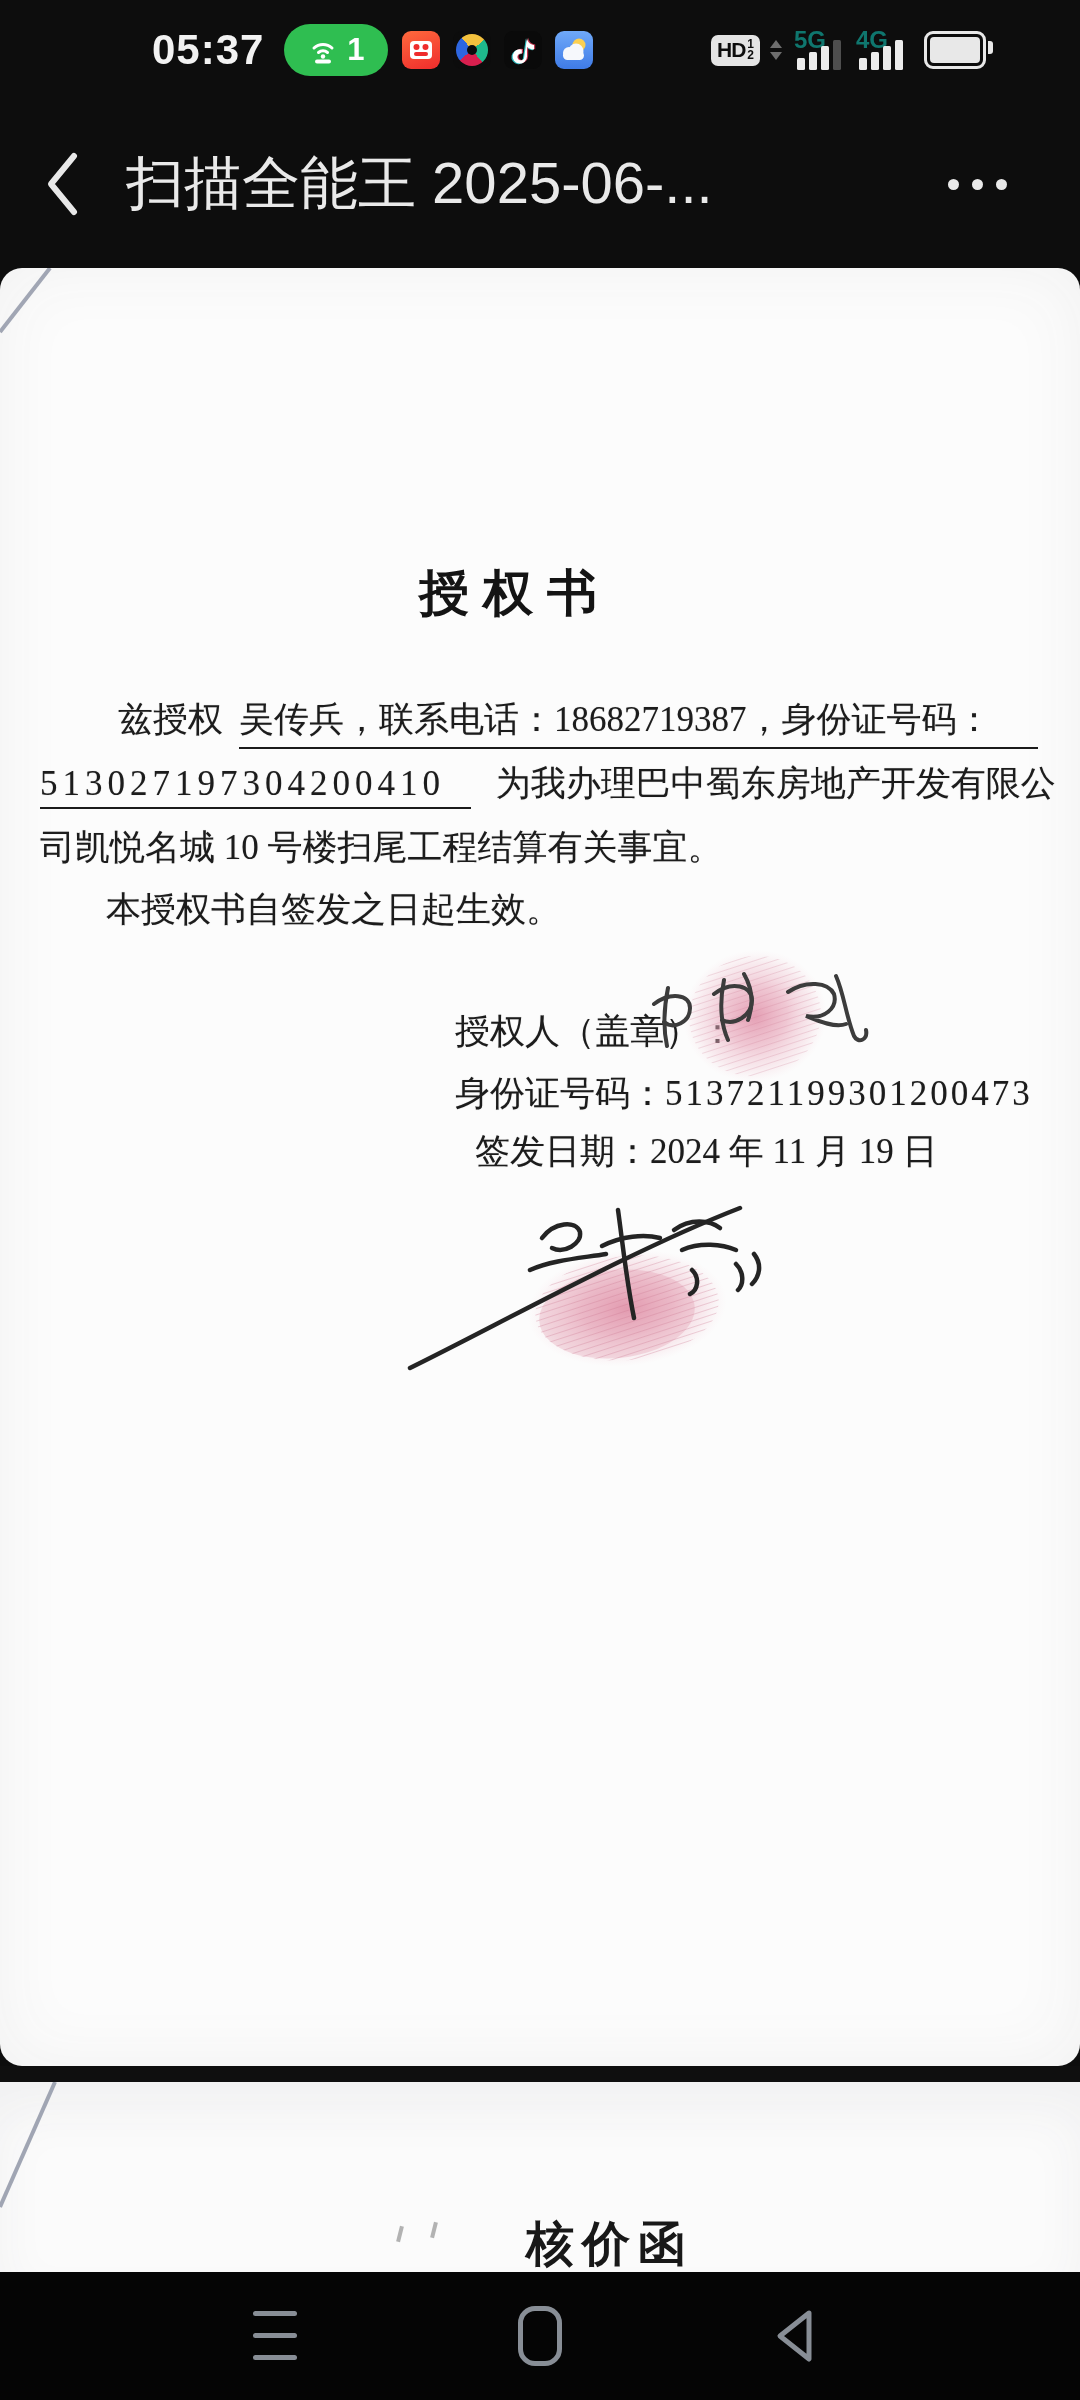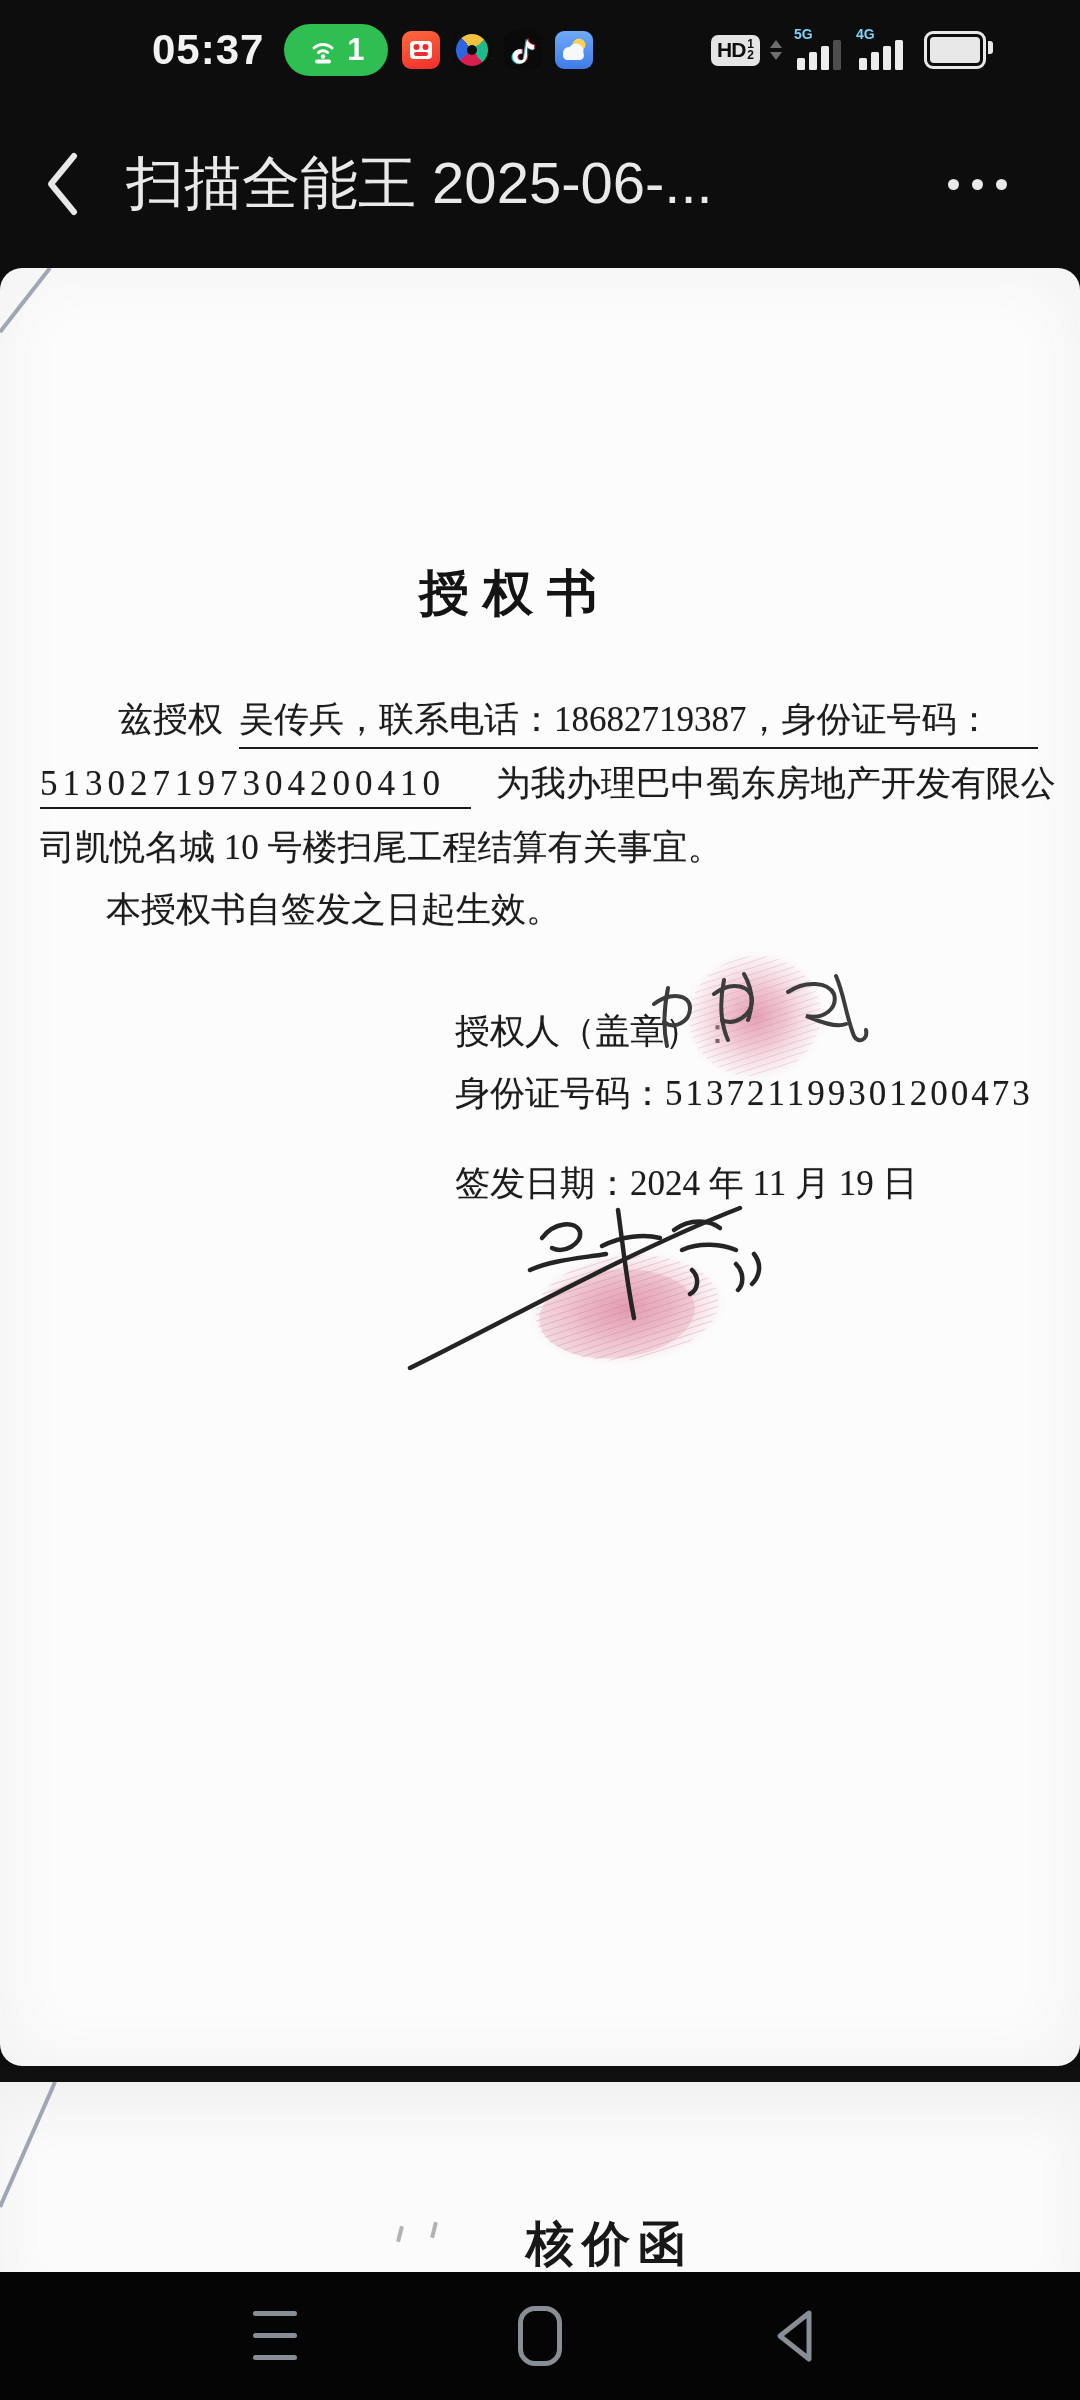--- a/index.html
+++ b/index.html
@@ -25,21 +25,21 @@
   .sb-right{margin-left:auto;margin-right:88px;display:flex;align-items:center;}
   .hd{display:flex;align-items:center;background:#e4e4e4;border-radius:7px;height:31px;
       padding:0 6px;color:#0d0d0d;}
   .hd .t{font-size:21px;font-weight:bold;letter-spacing:-1px;}
   .hd .frac{display:flex;flex-direction:column;font-size:12px;line-height:11px;font-weight:bold;margin-left:2px;}
   .updown{display:flex;flex-direction:column;gap:4px;margin-left:10px;}
   .updown i{width:0;height:0;border-left:6px solid transparent;border-right:6px solid transparent;display:block;}
   .updown .up{border-bottom:8px solid #6e6e6e;}
   .updown .down{border-top:8px solid #6e6e6e;}
   .sig{position:relative;width:50px;height:44px;margin-left:12px;}
-  .sig .lbl{position:absolute;top:-2px;left:0;font-size:14px;font-weight:bold;color:#7dd3fc;}
+  .sig .lbl{position:absolute;top:-2px;left:0;font-size:24px;font-weight:bold;color:#0f766e;}
   .sig .bars{position:absolute;bottom:2px;left:3px;display:flex;align-items:flex-end;gap:4px;}
   .sig .bar{width:8px;border-radius:1.5px;background:#ececec;}
   .sig .b1{height:12px}.sig .b2{height:18px}.sig .b3{height:24px}.sig .b4{height:30px}
   .sig .dim{background:#4e4e4e;}
   .bat{position:relative;width:56px;height:32px;border:3px solid #e8e8e8;border-radius:9px;margin-left:18px;margin-right:6px;}
   .bat::before{content:'';position:absolute;inset:3px;background:#e8e8e8;border-radius:4px;}
   .bat::after{content:'';position:absolute;right:-10px;top:7px;width:5px;height:13px;background:#e8e8e8;border-radius:0 3px 3px 0;}
 
   
   .header{position:absolute;top:100px;left:0;width:1069px;height:168px;background:#0d0d0d;
@@ -63,21 +63,21 @@
   .l1 .lead{margin-right:16px;flex:none;}
   .l1 .u{flex:1;}
   .l2{top:492px;left:40px;}
   .l2 .u{letter-spacing:5px;padding-right:26px;}
   .l2 .rest{margin-left:16px;}
   .l3{top:556px;left:40px;}
   .l4{top:618px;left:106px;}
   .srow{position:absolute;left:455px;font-size:35px;white-space:nowrap;text-shadow:0 0 1px rgba(0,0,0,.28);}
   .srow.sg{top:740px;}
   .srow.id{top:802px;}
-  .srow.dt{top:892px;}
+  .srow.dt{top:860px;margin-left:20px;}
   .idnum{letter-spacing:3px;}
   .stamp1{position:absolute;left:640px;top:668px;}
   .bigsig{position:absolute;left:392px;top:908px;}
 
   
   .divider{position:absolute;top:2066px;left:0;width:1080px;height:16px;background:#0f0f0f;}
   .page2{position:absolute;top:2082px;left:0;width:1080px;height:190px;background:#fbfbfb;
          overflow:hidden;font-family:"Liberation Serif","DejaVu Serif",serif;color:#1c1c1c;
          box-shadow:inset 0 30px 50px rgba(60,60,75,.05);}
   .p2-title{position:absolute;top:130px;left:70px;width:1080px;text-align:center;

